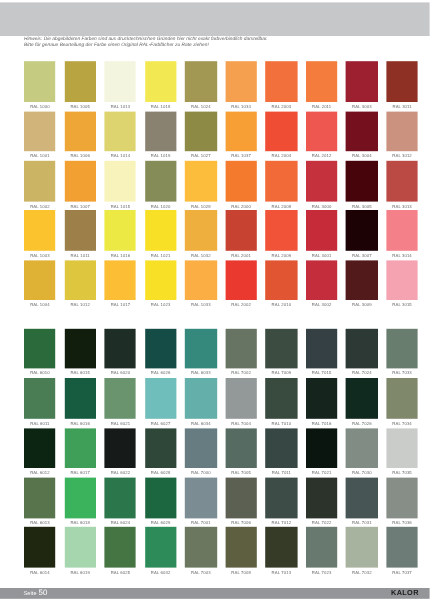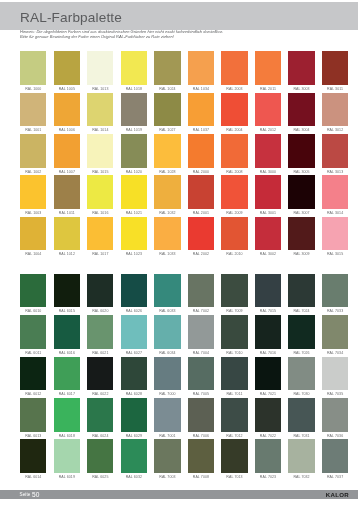--- a/index.html
+++ b/index.html
@@ -26,21 +26,20 @@
   .pageno{font-size:6.6px;margin-left:1.6px;}
   .brand{position:absolute;right:9px;top:490.2px;height:8.6px;display:flex;align-items:center;
          font-size:6.1px;font-weight:bold;color:#1a1a1a;letter-spacing:0.3px;}
 </style>
 </head>
 <body>
 
 <div id="page">
 
   <div class="headerbar"></div>
-  <div class="title">RAL-Farbpalette</div>
 
   <div class="notice">
     <div>Hinweis: Die abgebildeten Farben sind aus drucktechnischen Gründen hier nicht exakt farbverbindlich darstellbar.</div>
     <div>Bitte für genaue Beurteilung der Farbe einen Original RAL-Farbfächer zu Rate ziehen!</div>
   </div>
 
   <div id="blocks">
       <div class="grid" style="top: 51.3px;">
         <div class="row">
           <div class="cell">

